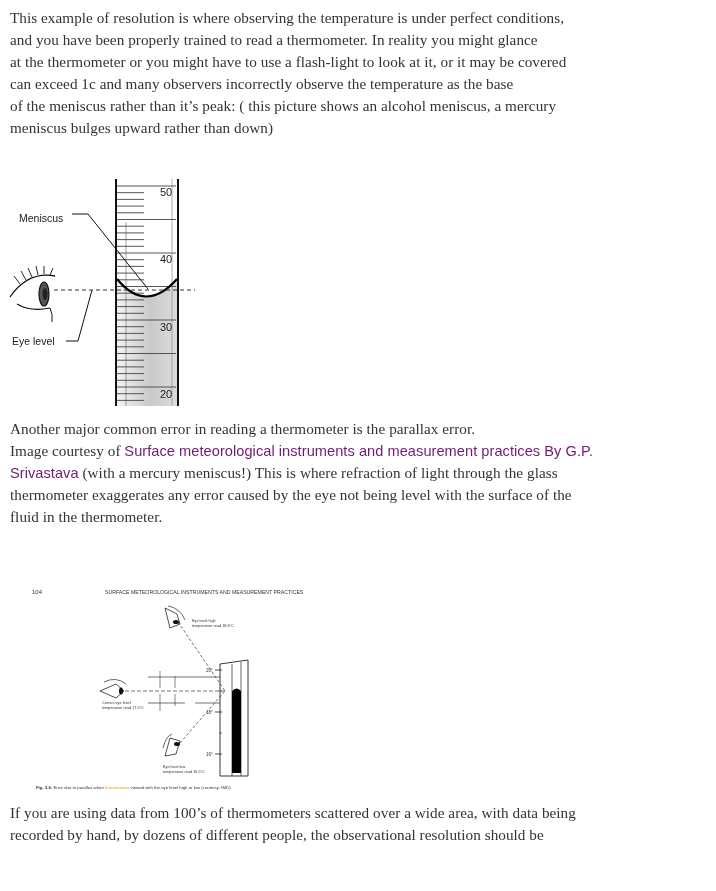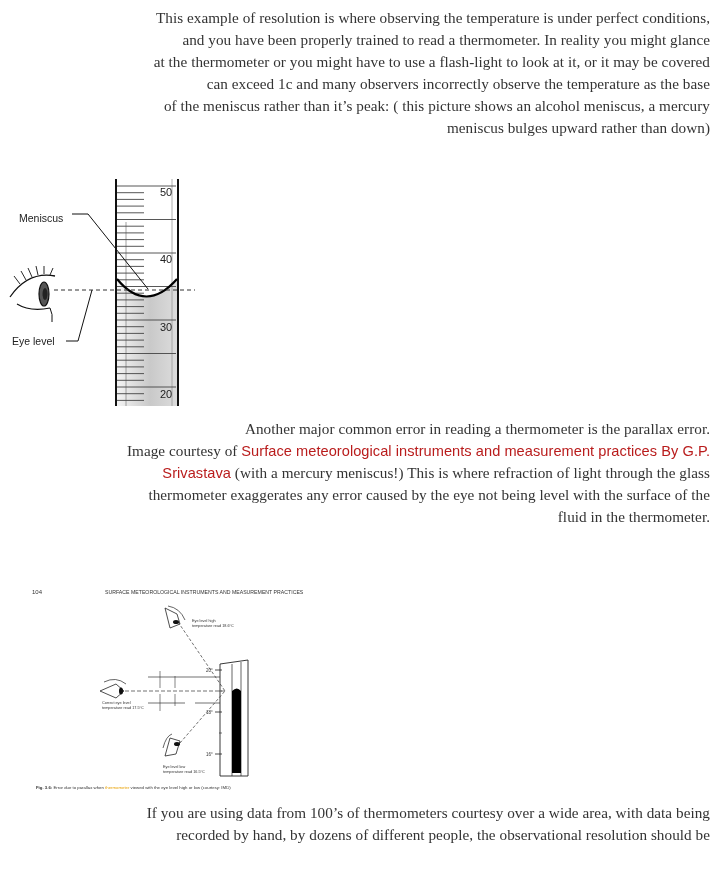--- a/index.html
+++ b/index.html
@@ -1,21 +1,21 @@
 <!DOCTYPE html>
 <html><head>
 <meta charset="utf-8">
 <style>
   html, body { margin: 0; padding: 0; background: #ffffff; }
   body { width: 716px; height: 891px; overflow: hidden; position: relative;
          font-family: "DejaVu Serif", "Liberation Serif", serif; color: #333333; }
   .para { position: absolute; left: 10px; width: 700px; font-size: 15.2px; line-height: 22px;
           font-family: "Liberation Serif", "DejaVu Serif", serif; letter-spacing: 0.05px; }
-  .para span.line { display: block; white-space: nowrap; text-align: right; }
-  a.link { color: #b91c1c; text-decoration: none; font-family: "Liberation Sans", sans-serif; font-size: 14.6px; }
+  .para span.line { display: block; white-space: nowrap; }
+  a.link { color: #701a75; text-decoration: none; font-family: "Liberation Sans", sans-serif; font-size: 14.6px; }
   #p1 { top: 7px; }
   #p2 { top: 418px; }
   #p3 { top: 802px; }
   #fig1 { position: absolute; left: 0; top: 176px; width: 205px; height: 230px; }
   #fig2 { position: absolute; left: 20px; top: 578px; width: 330px; height: 216px; }
   .fig-label { font-family: "Liberation Sans", sans-serif; }
 </style>
 </head>
 <body>
 
@@ -164,15 +164,15 @@
   <text x="172" y="49" font-size="3.8" class="fig-label" fill="#333">temperature read 18.6°C</text>
   <text x="82" y="126" font-size="3.8" class="fig-label" fill="#333">Correct eye level</text>
   <text x="82" y="131" font-size="3.8" class="fig-label" fill="#333">temperature read 17.5°C</text>
   <text x="143" y="190" font-size="3.8" class="fig-label" fill="#333">Eye level low</text>
   <text x="143" y="195" font-size="3.8" class="fig-label" fill="#333">temperature read 16.5°C</text>
 
   <text x="16" y="211" font-size="4.3" class="fig-label" fill="#333"><tspan font-weight="bold">Fig. 3.6:</tspan><tspan> Error due to parallax when </tspan><tspan id="cap-hl" fill="#e8a000">thermometer</tspan><tspan> viewed with the eye level high or low (courtesy: IMD)</tspan></text>
 </svg>
 
 <div id="p3" class="para">
-  <span class="line">If you are using data from 100’s of thermometers courtesy over a wide area, with data being</span>
+  <span class="line">If you are using data from 100’s of thermometers scattered over a wide area, with data being</span>
   <span class="line">recorded by hand, by dozens of different people, the observational resolution should be</span>
 </div>
 
 </body></html>

